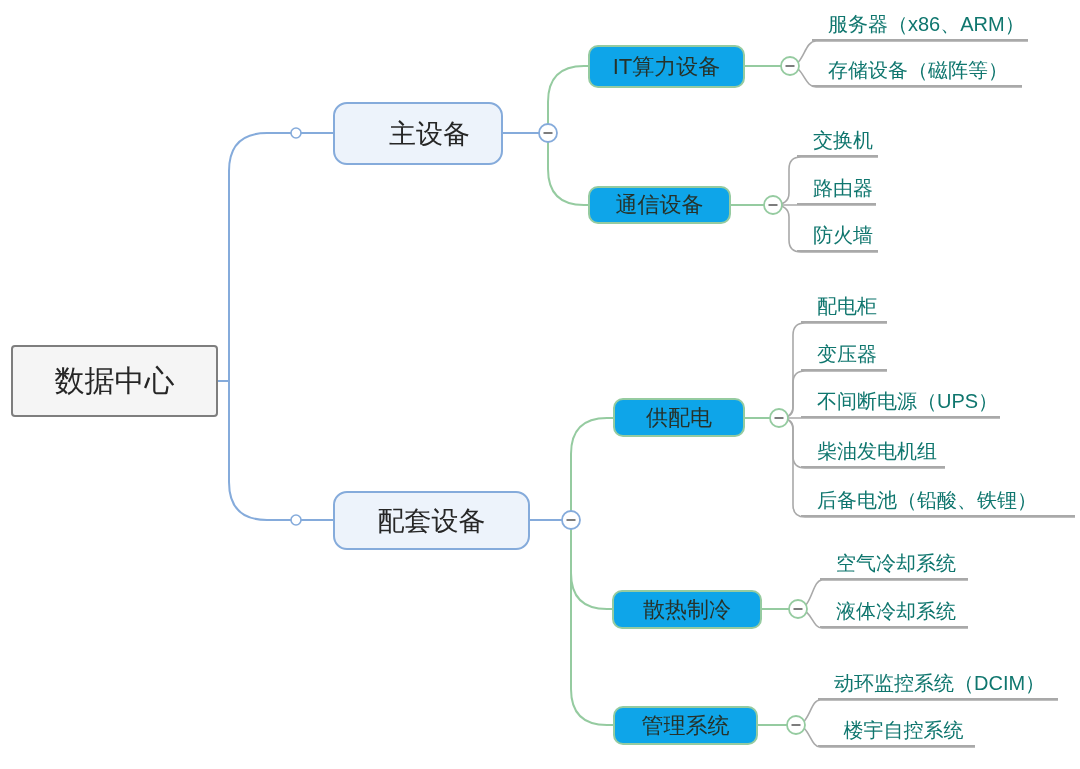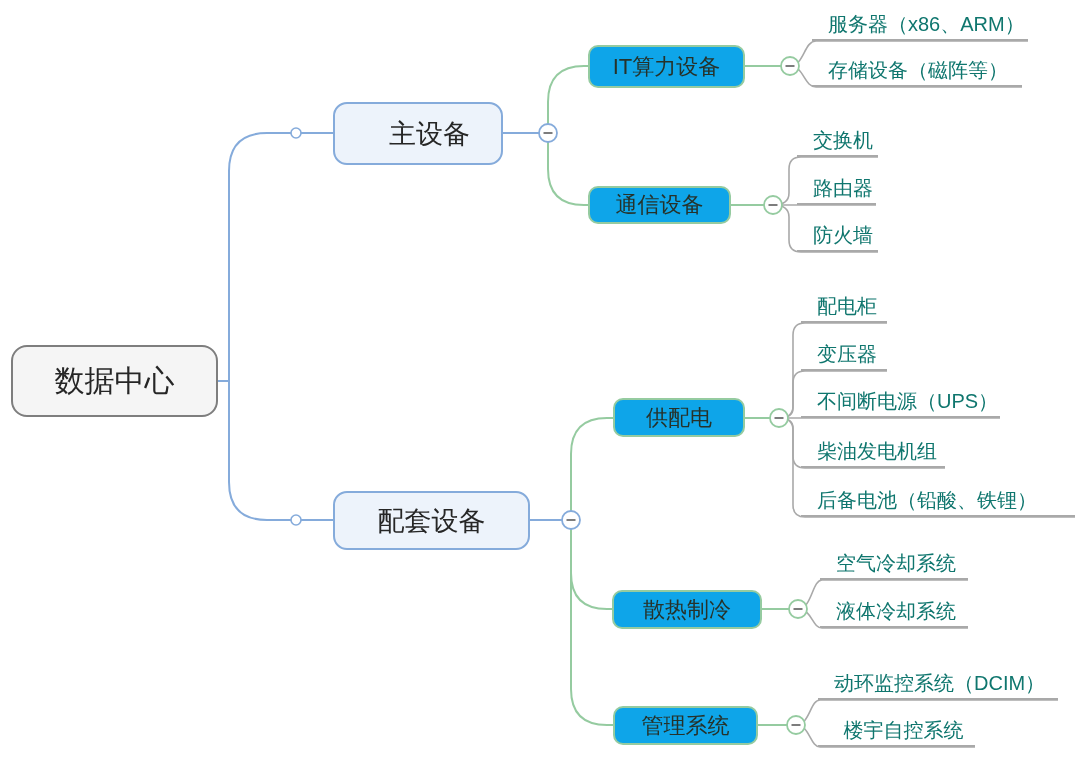--- a/index.html
+++ b/index.html
@@ -5,21 +5,21 @@
   html,body{margin:0;padding:0;background:#ffffff;}
   #canvas{
     position:relative;width:1080px;height:769px;background:#ffffff;overflow:hidden;
     font-family:"Liberation Sans","DejaVu Sans",sans-serif;
   }
   #wires{position:absolute;left:0;top:0;width:1080px;height:769px;}
   .node{
     position:absolute;box-sizing:border-box;display:flex;align-items:center;justify-content:center;
     white-space:nowrap;cursor:default;z-index:2;
   }
-  .node-root{background:#F5F5F5;border:2px solid #7E7E7E;border-radius:16px;font-size:30px;color:#262626;}
+  .node-root{background:#F5F5F5;border:2px solid #7E7E7E;border-radius:4px;font-size:30px;color:#262626;}
   .node-primary{background:#EDF3FB;border:2px solid #85ABDB;border-radius:14px;font-size:27px;color:#262626;}
   .node-secondary{background:#0ea5e9;border:2px solid #95CBA0;border-radius:10px;font-size:22px;color:#26322A;}
   .leaf{
     position:absolute;box-sizing:border-box;border-bottom:2px solid #A9A9A9;
     padding:0 2px 4px 16px;font-size:20px;line-height:21px;color:#0f766e;white-space:nowrap;z-index:2;
   }
 </style>
 </head>
 <body>
 

